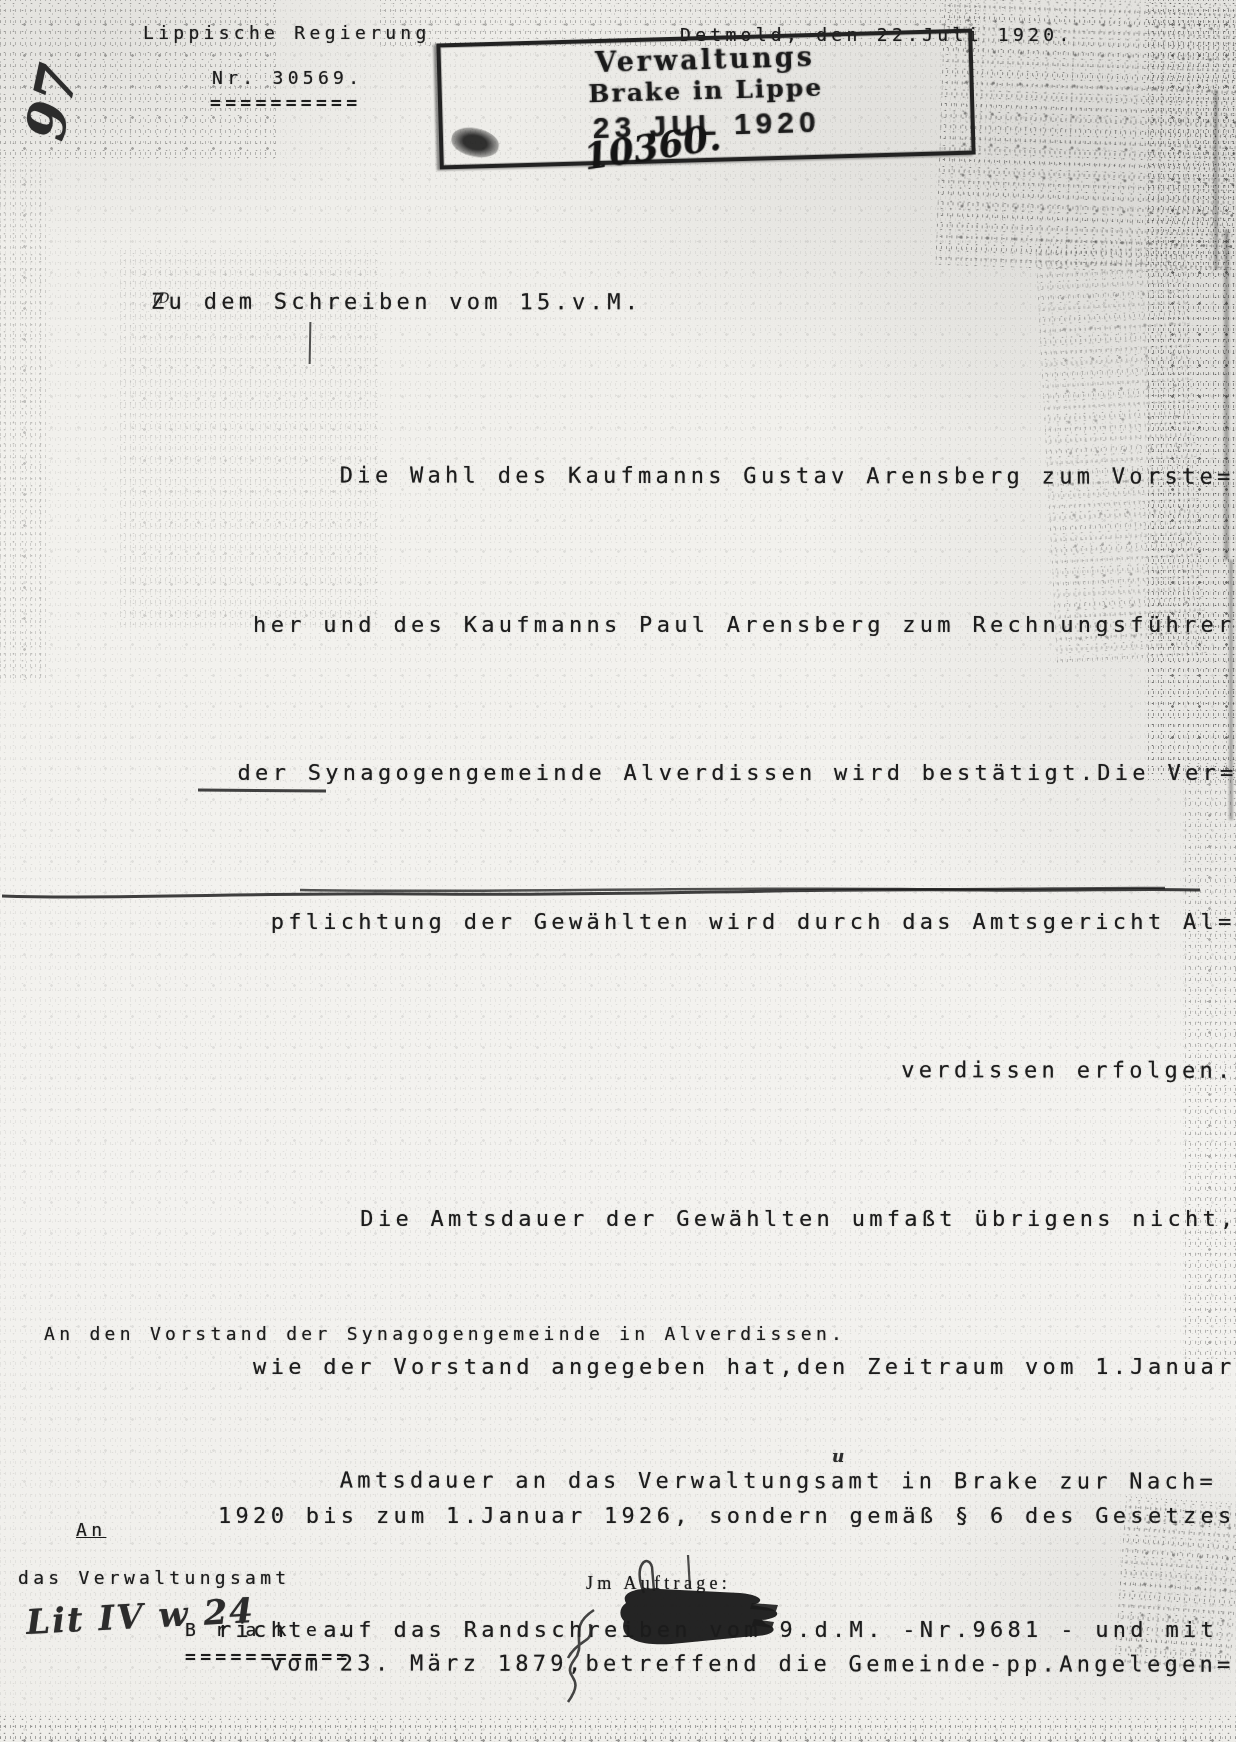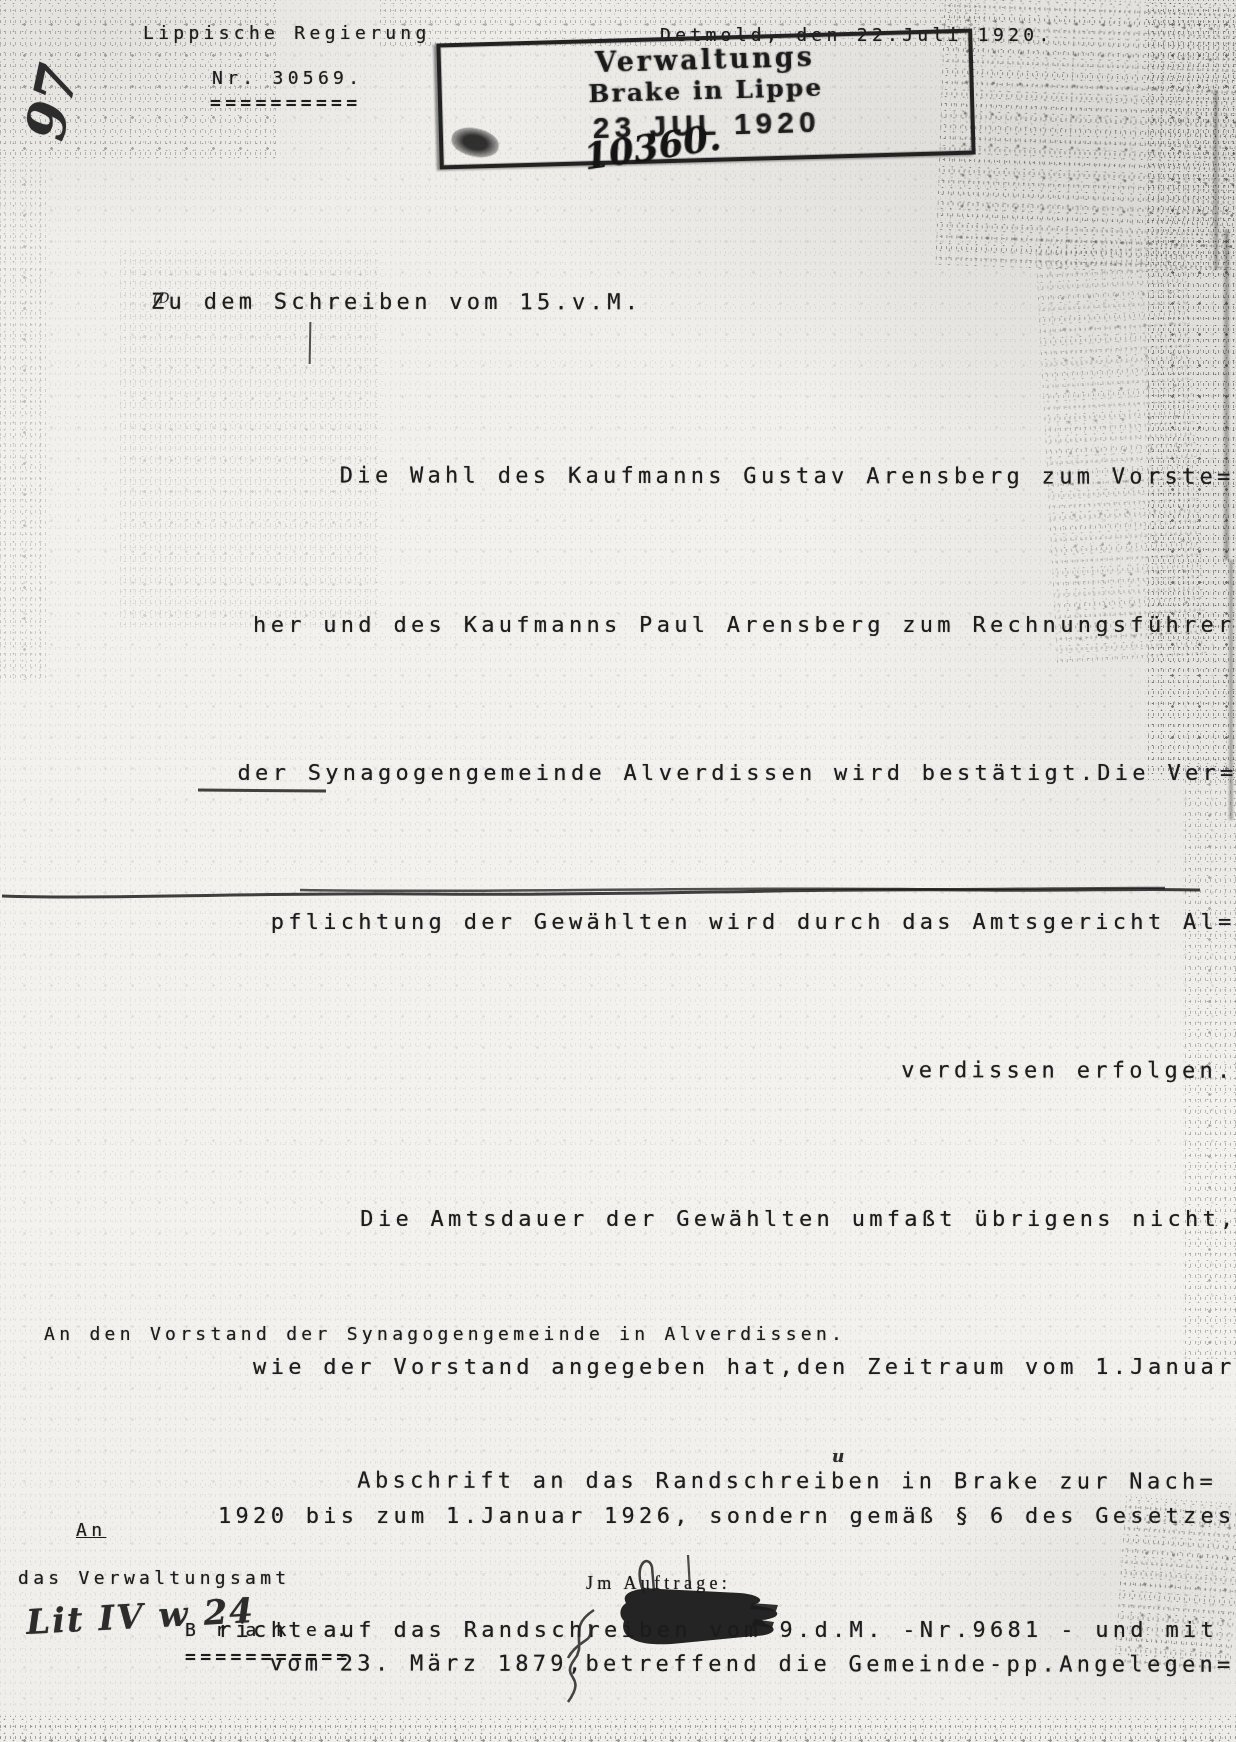--- a/index.html
+++ b/index.html
@@ -58,21 +58,21 @@
   <div class="speckle" style="left:1120px;top:1500px;width:116px;height:170px;opacity:.5;transform:rotate(4deg);"></div>
   <div class="speckle" style="left:0;top:1716px;width:1236px;height:26px;opacity:.45;"></div>
   <div class="speckle" style="left:120px;top:250px;width:260px;height:380px;opacity:.16;"></div>
   <div class="streak" style="left:1224px;top:230px;width:5px;height:330px;"></div>
   <div class="streak" style="left:1214px;top:90px;width:4px;height:180px;"></div>
   <div class="streak" style="left:1229px;top:560px;width:4px;height:260px;"></div>
 
   <div class="hw" style="left:14px;top:70px;font-size:54px;font-weight:600;transform:rotate(-78deg);">97</div>
 
   <div class="tw" style="left:143px;top:10px;">Lippische Regierung</div>
-  <div class="tw" style="left:660px;top:12px;">Detmold, den 22.Juli 1920.</div>
+  <div class="tw" style="left:680px;top:12px;">Detmold, den 22.Juli 1920.</div>
   <div class="tw" style="left:212px;top:55px;">Nr. 30569.</div>
   <div class="tw" style="left:210px;top:80px;font-weight:bold;">==========</div>
 
   <div class="stamp">
     <div class="fr" style="top:4px;font-size:27px;letter-spacing:3px;">Verwaltungs</div>
     <div class="fr" style="top:36px;font-size:25px;letter-spacing:2px;">Brake in Lippe</div>
     <div style="position:absolute;left:150px;top:68px;font-family:'Liberation Sans',sans-serif;font-weight:bold;font-size:30px;letter-spacing:5px;color:#222;text-shadow:0 0 2px rgba(0,0,0,.45);">23 JUL 1920</div>
     <div class="hw" style="left:140px;top:84px;font-size:36px;font-weight:600;transform:rotate(-7deg);color:#191919;">10360.</div>
     <div style="position:absolute;left:8px;top:82px;width:48px;height:28px;border-radius:45%;opacity:.85;transform:rotate(14deg);background:radial-gradient(#141414 35%, rgba(0,0,0,.35) 70%, transparent 75%);"></div>
   </div>
@@ -109,21 +109,21 @@
   <div style="position:absolute;left:198px;top:789px;width:128px;height:3px;background:#222;opacity:.85;transform:rotate(.4deg);"></div>
 
   <svg style="left:0;top:876px;" width="1210" height="30" viewBox="0 0 1210 30">
     <path d="M2,20 C120,24 260,16 430,18 C620,20 800,12 980,14 C1070,15 1150,12 1200,14" stroke="#1e1e1e" stroke-width="3" fill="none" opacity=".85"></path>
     <path d="M300,14 C480,17 700,11 900,13 C1000,14 1100,11 1165,12" stroke="#1a1a1a" stroke-width="2.4" fill="none" opacity=".75"></path>
   </svg>
 
   <div class="tw" style="left:44px;top:1311px;">An den Vorstand der Synagogengemeinde in Alverdissen.</div>
 
   <div class="lines" style="left:218px;top:1357px;">
-    <div>      Abschrift an das Randschreiben in Brake zur Nach=</div>
+    <div>      Amtsdauer an das Verwaltungsamt in Brake zur Nach=</div>
     <div>richt auf das Randschreiben vom 9.d.M. -Nr.9681 - und mit</div>
     
     
   </div>
 
   <div class="hw" style="left:832px;top:1446px;font-size:17px;font-weight:600;">u</div>
 
   <div class="tw" style="left:76px;top:1507px;text-decoration:underline;">An</div>
   <div class="tw" style="left:18px;top:1555px;">das Verwaltungsamt</div>
   <div class="tw" style="left:586px;top:1560px;font-family:Liberation Serif, serif;">Jm Auftrage:</div>

